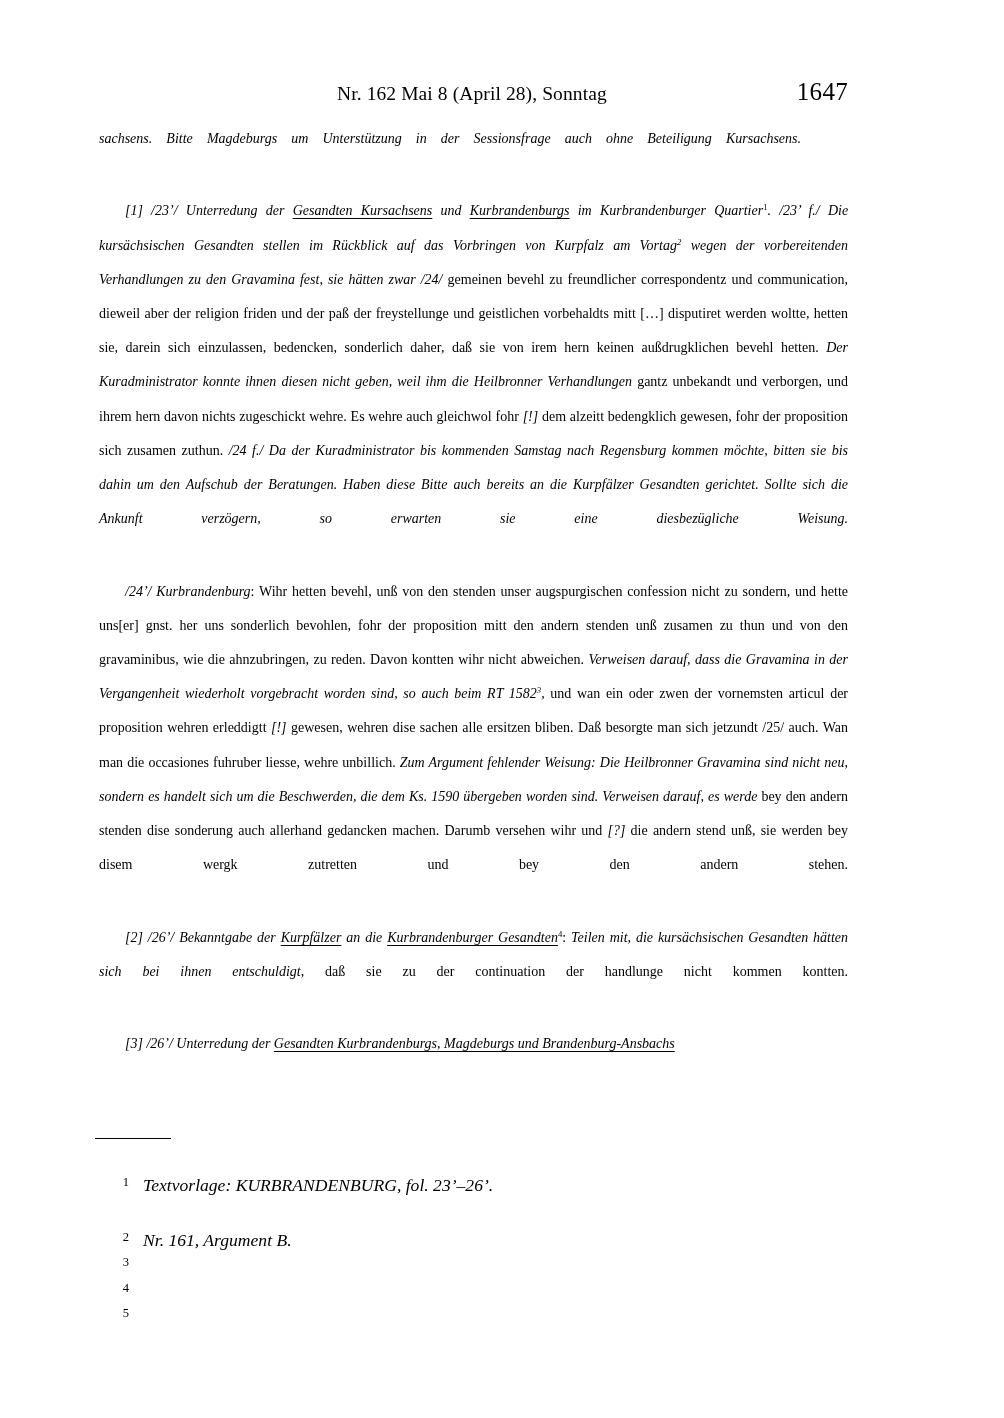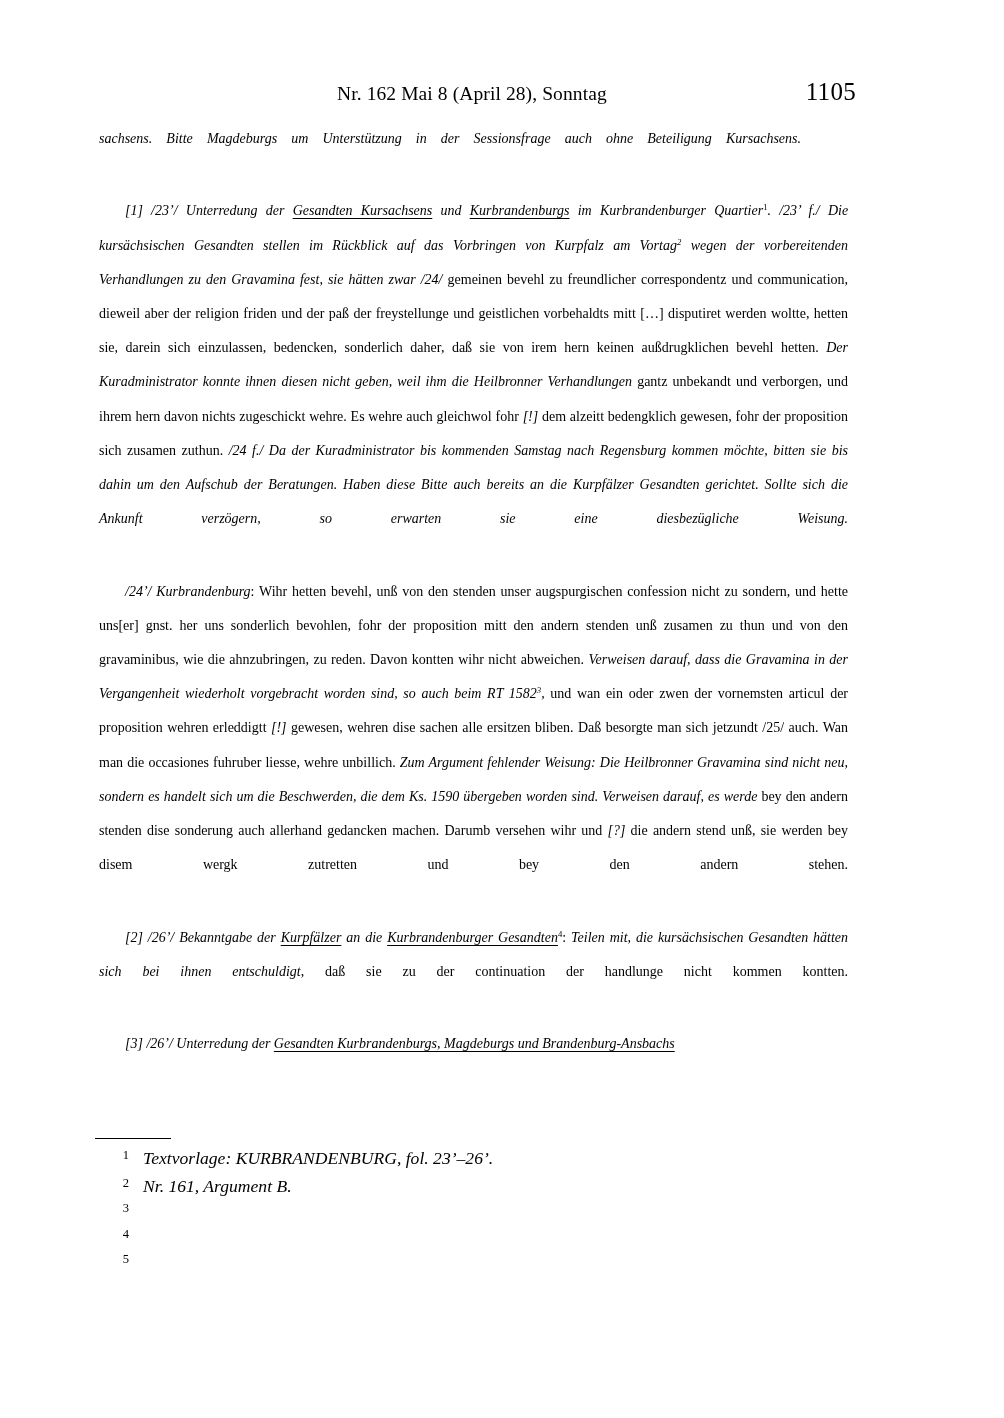--- a/index.html
+++ b/index.html
@@ -18,21 +18,21 @@
     height: 1418px;
     background: #ffffff;
     overflow: hidden;
     box-sizing: border-box;
   }
 
   
   .runhead {
     position: absolute;
     left: 95px;
-    right: 148px;
+    right: 156px;
     top: 78px;
     height: 28px;
     display: flex;
     align-items: baseline;
     justify-content: space-between;
   }
   .runhead-left {
     font-size: 19.5px;
     letter-spacing: 0.1px;
     padding-left: 242px;
@@ -120,30 +120,31 @@
     text-align: right;
     font-size: 12.6px;
     font-style: normal;
     position: relative;
     top: -5px;
   }
   .fn-txt {
     font-style: italic;
     padding-left: 14px;
     white-space: nowrap;
+    margin-top: 27px;
   }
 </style>
 </head>
 <body>
 
 <div class="page">
 
   <div class="runhead">
     <span class="runhead-left">Nr. 162 Mai 8 (April 28), Sonntag</span>
-    <span class="runhead-right">1105</span>
+    <span class="runhead-right">1647</span>
   </div>
 
   <div class="body-col">
 
     <p class="tx regest"><i><span>sachsens. Bitte Magdeburgs um Unterstützung in der Sessionsfrage auch ohne</span>
       <span>Beteiligung Kursachsens.</span></i></p>
 
     <p class="tx indent gap-before"><i><span>[1]</span> <span>/23’/</span> <span>Unterredung der</span> <span class="ul">Gesandten Kursachsens</span> <span>und</span> <span class="ul">Kurbrandenburgs</span> <span>im Kurbrandenburger Quartier</span></i><sup class="fn">1</sup><i><span>.</span> <span>/23’ f./</span> <span>Die kursächsischen Gesandten stellen im Rückblick auf das Vorbringen von Kurpfalz am Vortag</span></i><sup class="fni">2</sup><i> <span>wegen der vorbereitenden Verhandlungen zu den Gravamina fest, sie hätten zwar</span> <span>/24/</span></i> <span class="rom">gemeinen bevehl zu freundlicher correspondentz und communication, dieweil aber der religion friden und der paß der freystellunge und geistlichen vorbehaldts mitt […] disputiret werden woltte, hetten sie, darein sich einzulassen, bedencken, sonderlich daher, daß sie von irem hern keinen außdrugklichen bevehl hetten.</span> <i><span>Der Kuradministrator konnte ihnen diesen nicht geben, weil ihm die Heilbronner Verhandlungen</span></i> <span class="rom">gantz unbekandt und verborgen, und ihrem hern davon nichts zugeschickt wehre. Es wehre auch gleichwol fohr</span> <i><span>[!]</span></i> <span class="rom">dem alzeitt bedengklich gewesen, fohr der proposition sich zusamen zuthun.</span> <i><span>/24 f./</span> <span>Da der Kuradministrator bis kommenden Samstag nach Regensburg kommen möchte, bitten sie bis dahin um den Aufschub der Beratungen. Haben diese Bitte auch bereits an die Kurpfälzer Gesandten gerichtet. Sollte sich die Ankunft verzögern, so erwarten sie eine diesbezügliche Weisung.</span></i></p>
 
     <p class="tx indent"><i><span>/24’/</span> <span>Kurbrandenburg</span></i><span class="rom">:</span> <span class="rom">Wihr hetten bevehl, unß von den stenden unser augspurgischen confession nicht zu sondern, und hette uns[er] gnst. her uns sonderlich bevohlen, fohr der proposition mitt den andern stenden unß zusamen zu thun und von den gravaminibus, wie die ahnzubringen, zu reden. Davon kontten wihr nicht abweichen.</span> <i><span>Verweisen darauf, dass die Gravamina in der Vergangenheit wiederholt vorgebracht worden sind, so auch beim RT 1582</span></i><sup class="fni">3</sup><i><span>,</span></i> <span class="rom">und wan ein oder zwen der vornemsten articul der proposition wehren erleddigtt</span> <i><span>[!]</span></i> <span class="rom">gewesen, wehren dise sachen alle ersitzen bliben. Daß besorgte man sich jetzundt /25/ auch. Wan man die occasiones fuhruber liesse, wehre unbillich.</span> <i><span>Zum Argument fehlender Weisung: Die Heilbronner Gravamina sind nicht neu, sondern es handelt sich um die Beschwerden, die dem Ks. 1590 übergeben worden sind. Verweisen darauf, es werde</span></i> <span class="rom">bey den andern stenden dise sonderung auch allerhand gedancken machen. Darumb versehen wihr und</span> <i><span>[?]</span></i> <span class="rom">die andern stend unß, sie werden bey disem wergk zutretten und bey den andern stehen.</span></p>

